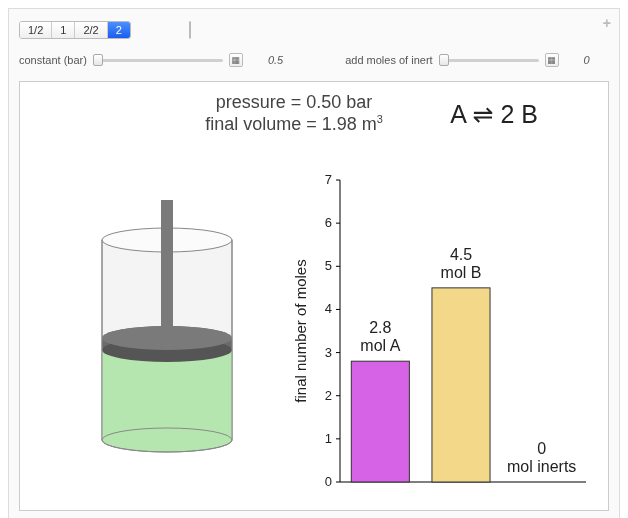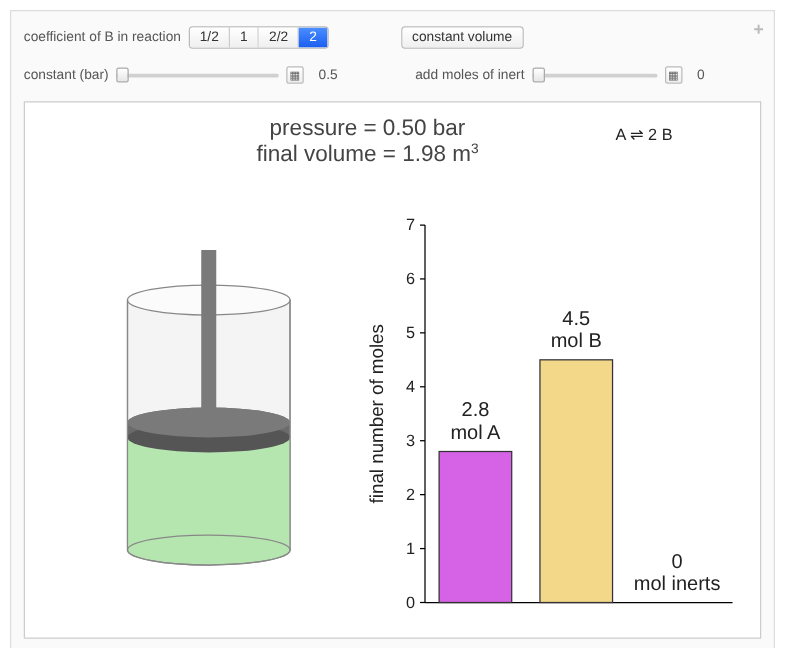--- a/index.html
+++ b/index.html
@@ -83,41 +83,42 @@
     background: linear-gradient(#fff,#eee);
     border-radius: 2px;
     font-size: 9px;
     display: inline-flex;
     align-items: center; justify-content: center;
     color: #666;
   }
   .value-readout {
     font-size: 11px;
     color: #555;
-    margin-left: 6px;
+    margin-left: 19px;
+    font-style: italic;
   }
   .viz {
     margin-top: 8px;
     border: 1px solid #ccc;
     background: #fff;
     padding: 10px 12px 8px 12px;
     height: 430px;
     position: relative;
   }
   .headline {
     text-align: center;
     font-size: 18px;
     color: #444;
     margin-left: -40px;
   }
   .headline sup { font-size: 11px; }
   .eqn {
     position: absolute;
     top: 18px; right: 70px;
-    font-size: 13px;
+    font-size: 25px;
     color: #222;
   }
   .lower {
     position: absolute;
     left: 12px; right: 12px; bottom: 10px;
     height: 330px;
     display: flex;
   }
   .piston-area {
     flex: 0 0 260px;
@@ -128,32 +129,30 @@
     position: relative;
   }
 </style>
 </head>
 <body>
 
 <div class="panel">
   <span class="plus-icon">+</span>
 
   <div class="controls-row">
-    <span class="ctrl-label">coefficient of B in reaction</span>
     <div class="seg-group">
       <span class="seg">1/2</span>
       <span class="seg">1</span>
       <span class="seg">2/2</span>
       <span class="seg selected">2</span>
     </div>
 
     <div style="width:46px"></div>
 
     <div class="seg-group">
-      <span class="seg">constant volume</span>
     </div>
   </div>
 
   <div class="controls-row" style="margin-top:4px;">
     <span class="ctrl-label">constant (bar)</span>
     <div class="slider">
       <div class="slider-track"></div>
       <div class="slider-thumb" style="left:0px"></div>
     </div>
     <span class="mini-btn">▦</span>

